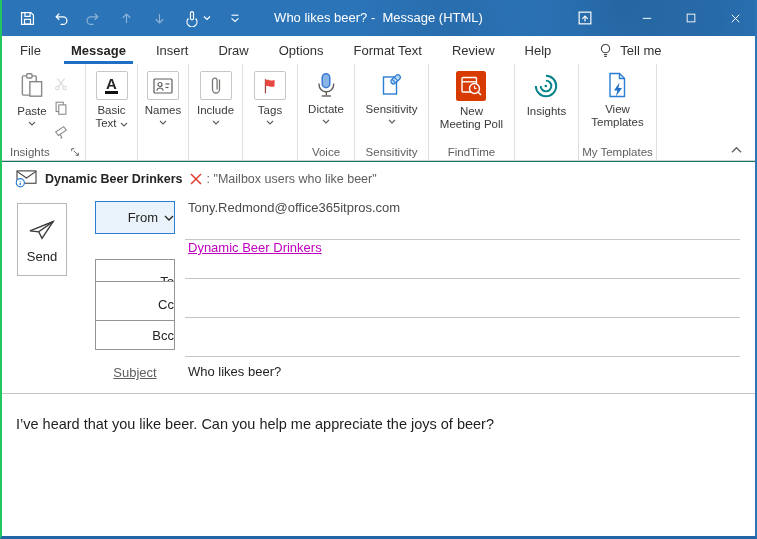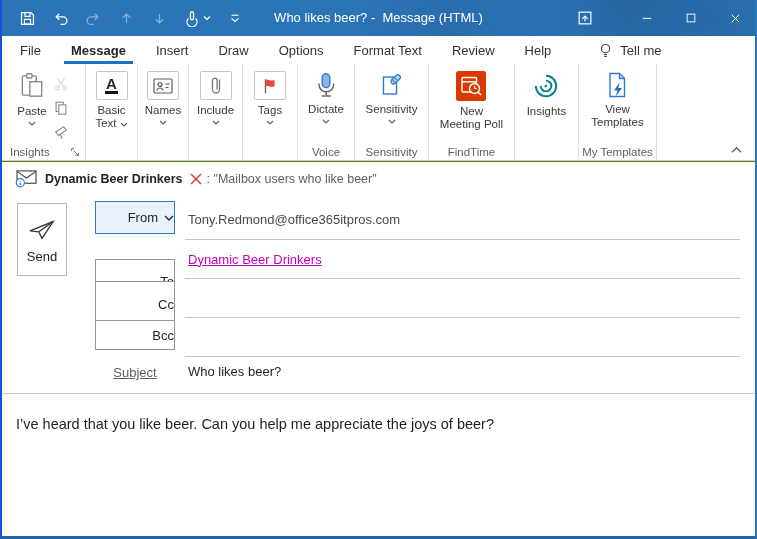--- a/index.html
+++ b/index.html
@@ -1,20 +1,20 @@
 <!DOCTYPE html>
 <html><head>
 <meta charset="utf-8">
 <style>
   * { margin:0; padding:0; box-sizing:border-box; }
   html,body { background:#e6e6e6; }
   .window {
-    position:relative; width:757px; height:539px; background:#4d7c0f;
+    position:relative; width:757px; height:539px; background:#0f766e;
     font-family:"Liberation Sans", sans-serif; overflow:hidden;
-    border-left:2px solid #1d4ed8; border-right:2px solid #2b74b8; border-bottom:3px solid #2265a6;
+    border-left:2px solid #22c55e; border-right:2px solid #2b74b8; border-bottom:3px solid #2265a6;
   }
   
   .titlebar {
     position:absolute; top:0; left:-2px; right:-2px; height:36px; background:#2b74b8;
     background-image:
       radial-gradient(circle at 82% 10%, rgba(0,0,0,.10), transparent 18%),
       radial-gradient(circle at 60% 90%, rgba(0,0,0,.07), transparent 22%),
       radial-gradient(circle at 95% 60%, rgba(0,0,0,.08), transparent 20%);
     display:flex; align-items:center;
   }
@@ -60,21 +60,21 @@
   .infobar .desc { color:#605e5c; }
   
   .header { position:absolute; top:195px; left:0; right:0; height:198px; background:#fff; }
   .send-btn { position:absolute; left:15px; top:8px; width:50px; height:73px; border:1px solid #b8b6b4; background:#fff; display:flex; flex-direction:column; align-items:center; justify-content:center; gap:7px; }
   .send-btn .send-lbl { font-size:13px; color:#252423; }
   .fieldbtn { position:absolute; left:93px; width:80px; display:flex; align-items:center; justify-content:flex-end; gap:6px; font-size:13px; color:#252423; background:#fff; border:1px solid #979593; }
   .fieldbtn.from { top:6px; height:33px; border:1px solid #2b7cd3; background:#eaf3fb; }
   .fieldbtn.to  { top:64px; height:44px; }
   .fieldbtn.cc  { top:86px; height:47px; }
   .fieldbtn.bcc { top:125px; height:30px; }
-  .fieldvalue { position:absolute; left:183px; right:15px; border-bottom:1px solid #c8c6c4; font-size:13px; display:flex; align-items:center; padding-left:3px; }
+  .fieldvalue { position:absolute; left:183px; right:15px; border-bottom:1px solid #c8c6c4; font-size:13px; display:flex; padding-left:3px; }
   .fv-from { top:5px; height:40px; color:#4a4a4a; }
   .fv-to   { top:45px; height:39px; }
   .fv-cc   { top:84px; height:39px; }
   .fv-bcc  { top:123px; height:39px; }
   .to-link { color:#bf00bf; text-decoration:underline; }
   .subj-label { position:absolute; left:93px; top:170px; width:80px; text-align:center; font-size:13px; color:#605e5c;text-decoration:underline; }
   .subj-value { position:absolute; left:186px; top:169px; right:15px; font-size:13px; color:#252423; }
   
   .msgbody { position:absolute; top:393px; left:0; right:0; bottom:0; background:#fff; border-top:1px solid #c8c6c4; padding:20px 14px; }
   .msgbody .text { font-size:14.5px; color:#1f1f1f; line-height:20px; }

